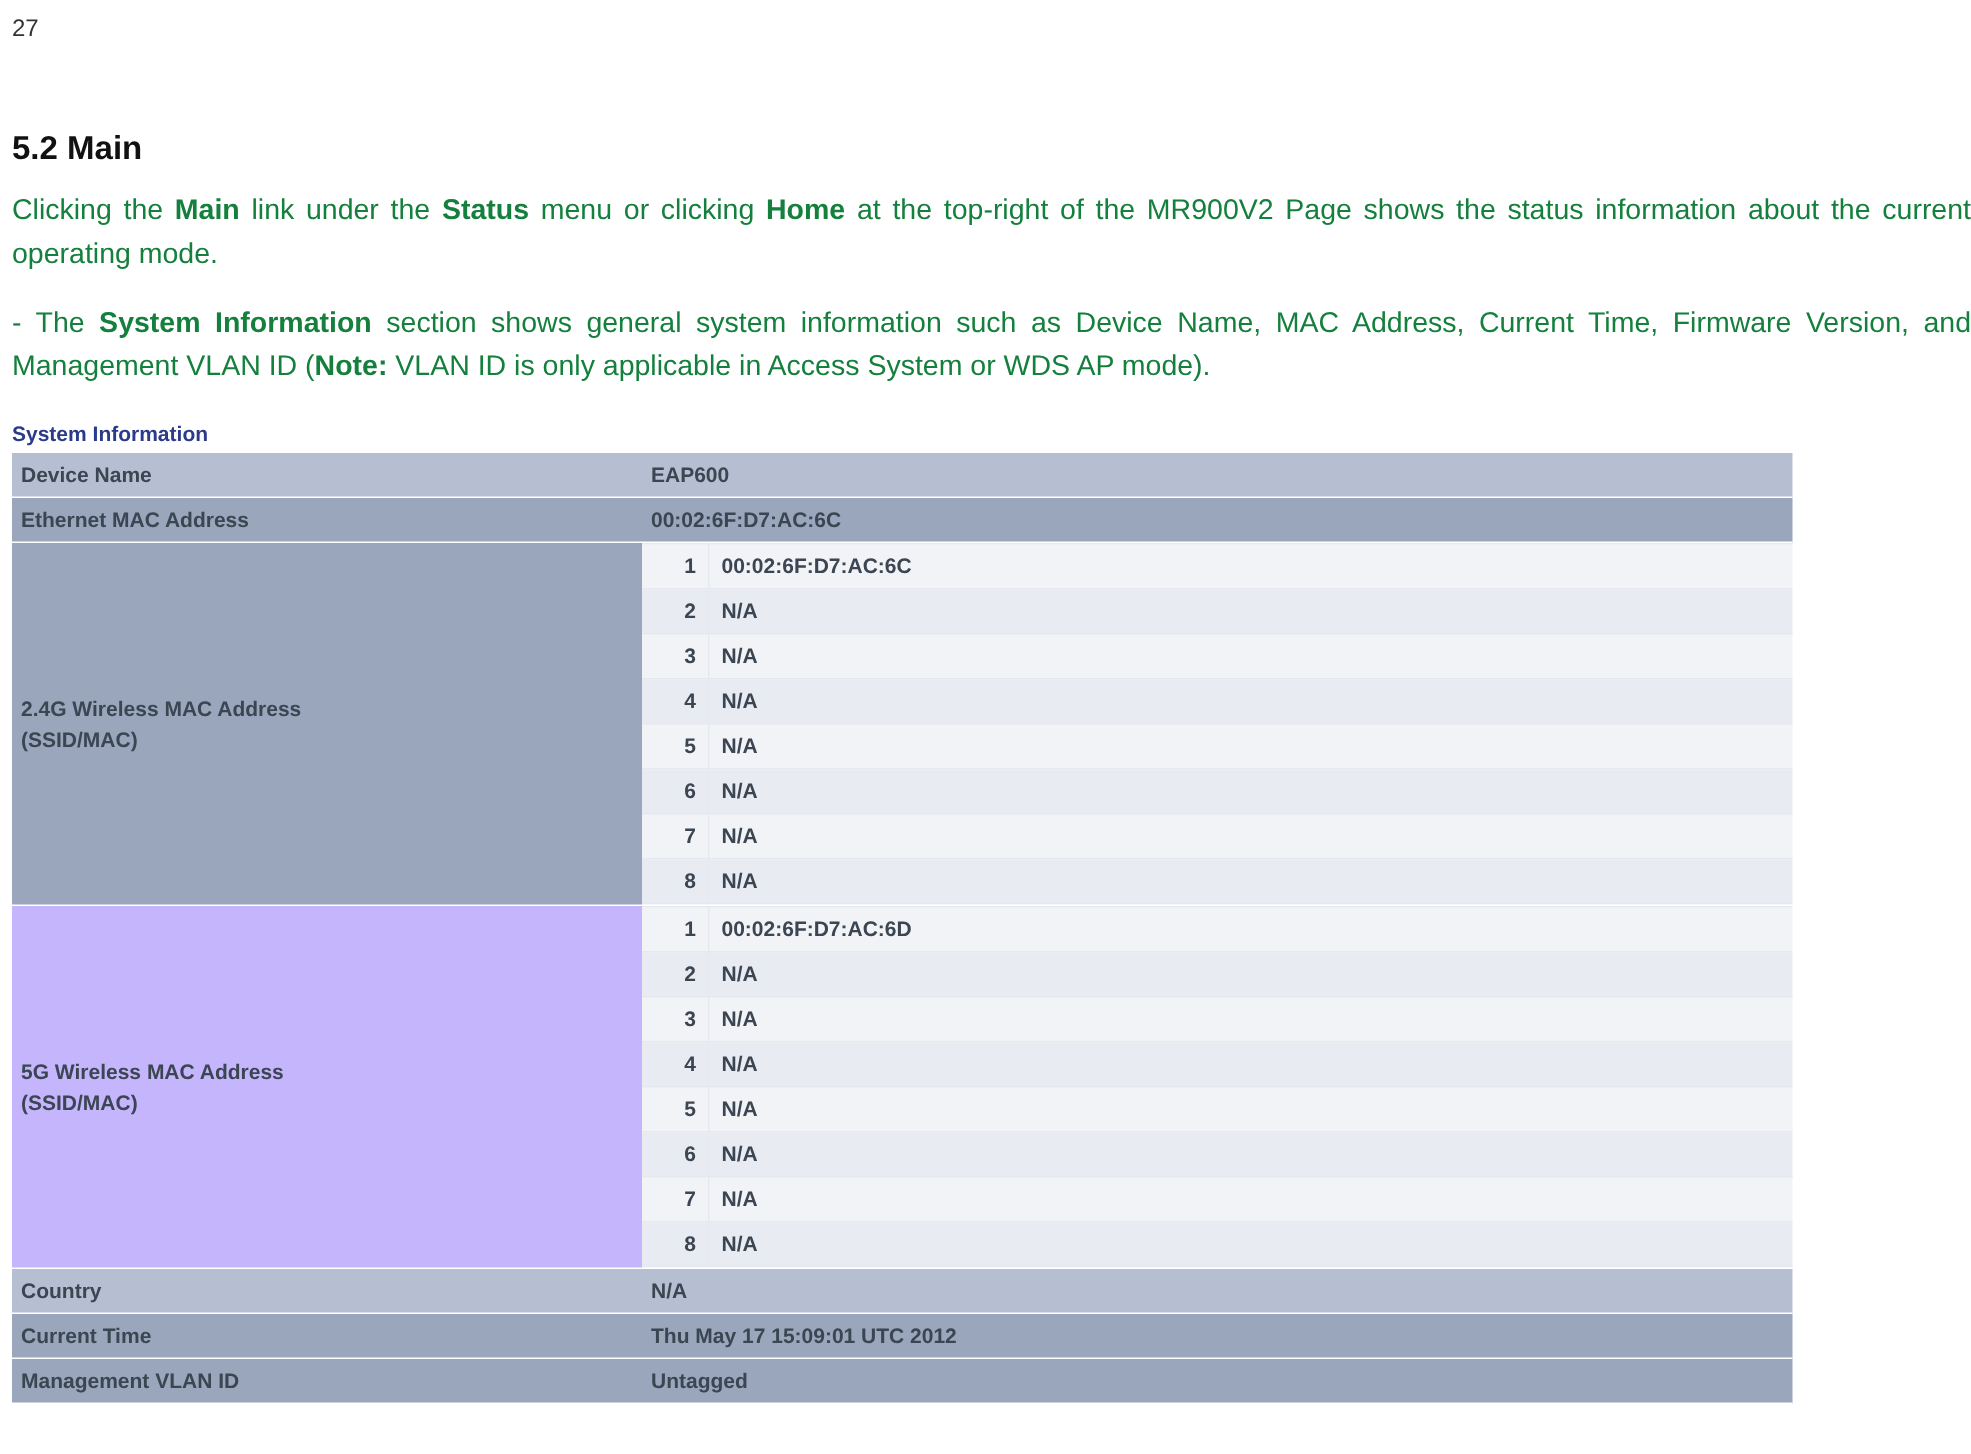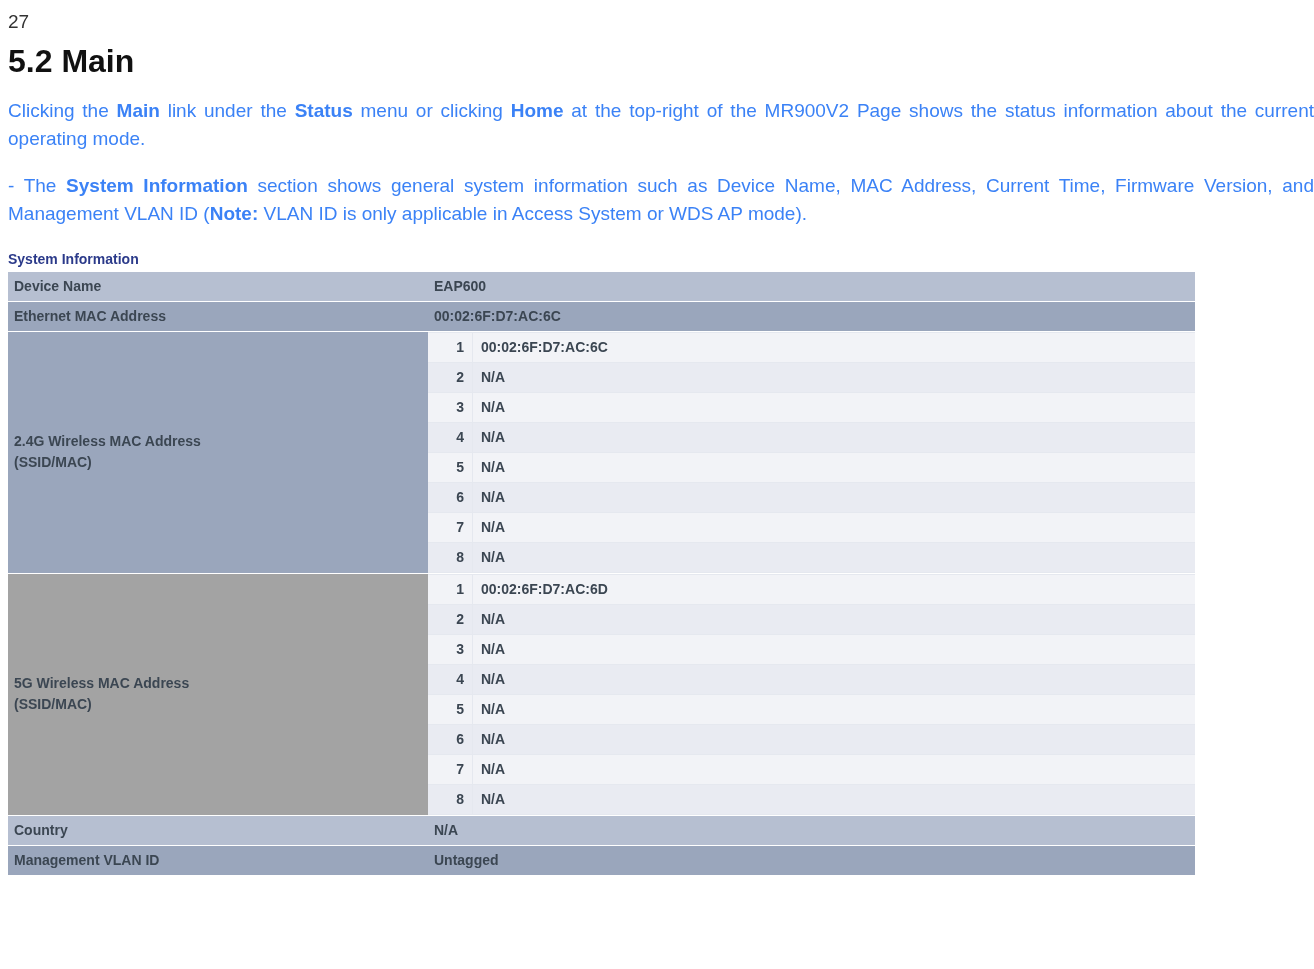--- a/index.html
+++ b/index.html
@@ -4,32 +4,33 @@
 <style>
   body {
     font-family: "Segoe UI", Arial, sans-serif;
     margin: 0;
     padding: 8px 0 0 8px;
     color: #333;
     line-height: 1.5;
     font-size: 19px;
   }
   .page-number {
-    font-size: 19px;
+    font-size: 16px;
     color: #333;
+    margin-bottom: 50px;
   }
   .section-heading {
-    font-size: 32px;
+    font-size: 22px;
     font-weight: bold;
     color: #111;
     margin: 0 0 12px 0;
   }
   .body-text {
     font-size: 19px;
-    color: #3b82f6;
+    color: #15803d;
     margin: 0 0 18px 0;
     text-align: justify;
   }
   .body-text .b { font-weight: bold; }
 
   .sysinfo-container {
     width: 1163px;
     font-family: Arial, sans-serif;
     font-size: 14px;
     margin-top: 8px;
@@ -142,21 +143,21 @@
                 </tr>
                 <tr>
                   <td class="idx">8</td>
                   <td>N/A</td>
                 </tr>
               </tbody>
         </table>
       </td>
     </tr>
     <tr>
-      <td class="label-col mac-row-label" style="background:#a3a3a3;">
+      <td class="label-col mac-row-label" style="background:#c4b5fd;">
         <span>5G Wireless MAC Address</span><br>
         <span>(SSID/MAC)</span>
       </td>
       <td class="value-col mac-row-value">
         <table class="sublist">
           <tbody id="wmac5-body">
                 <tr>
                   <td class="idx">1</td>
                   <td>00:02:6F:D7:AC:6D</td>
                 </tr>
@@ -190,18 +191,22 @@
                 </tr>
               </tbody>
         </table>
       </td>
     </tr>
     <tr class="row-light">
       <td class="label-col">Country</td>
       <td class="value-col">N/A</td>
     </tr>
     <tr class="row-dark">
+      <td class="label-col">Current Time</td>
+      <td class="value-col">Thu May 17 15:09:01 UTC 2012</td>
+    </tr>
+    <tr class="row-dark">
       <td class="label-col">Management VLAN ID</td>
       <td class="value-col">Untagged</td>
     </tr>
   </tbody>
     </table>
 </div>
 
 </body></html>

